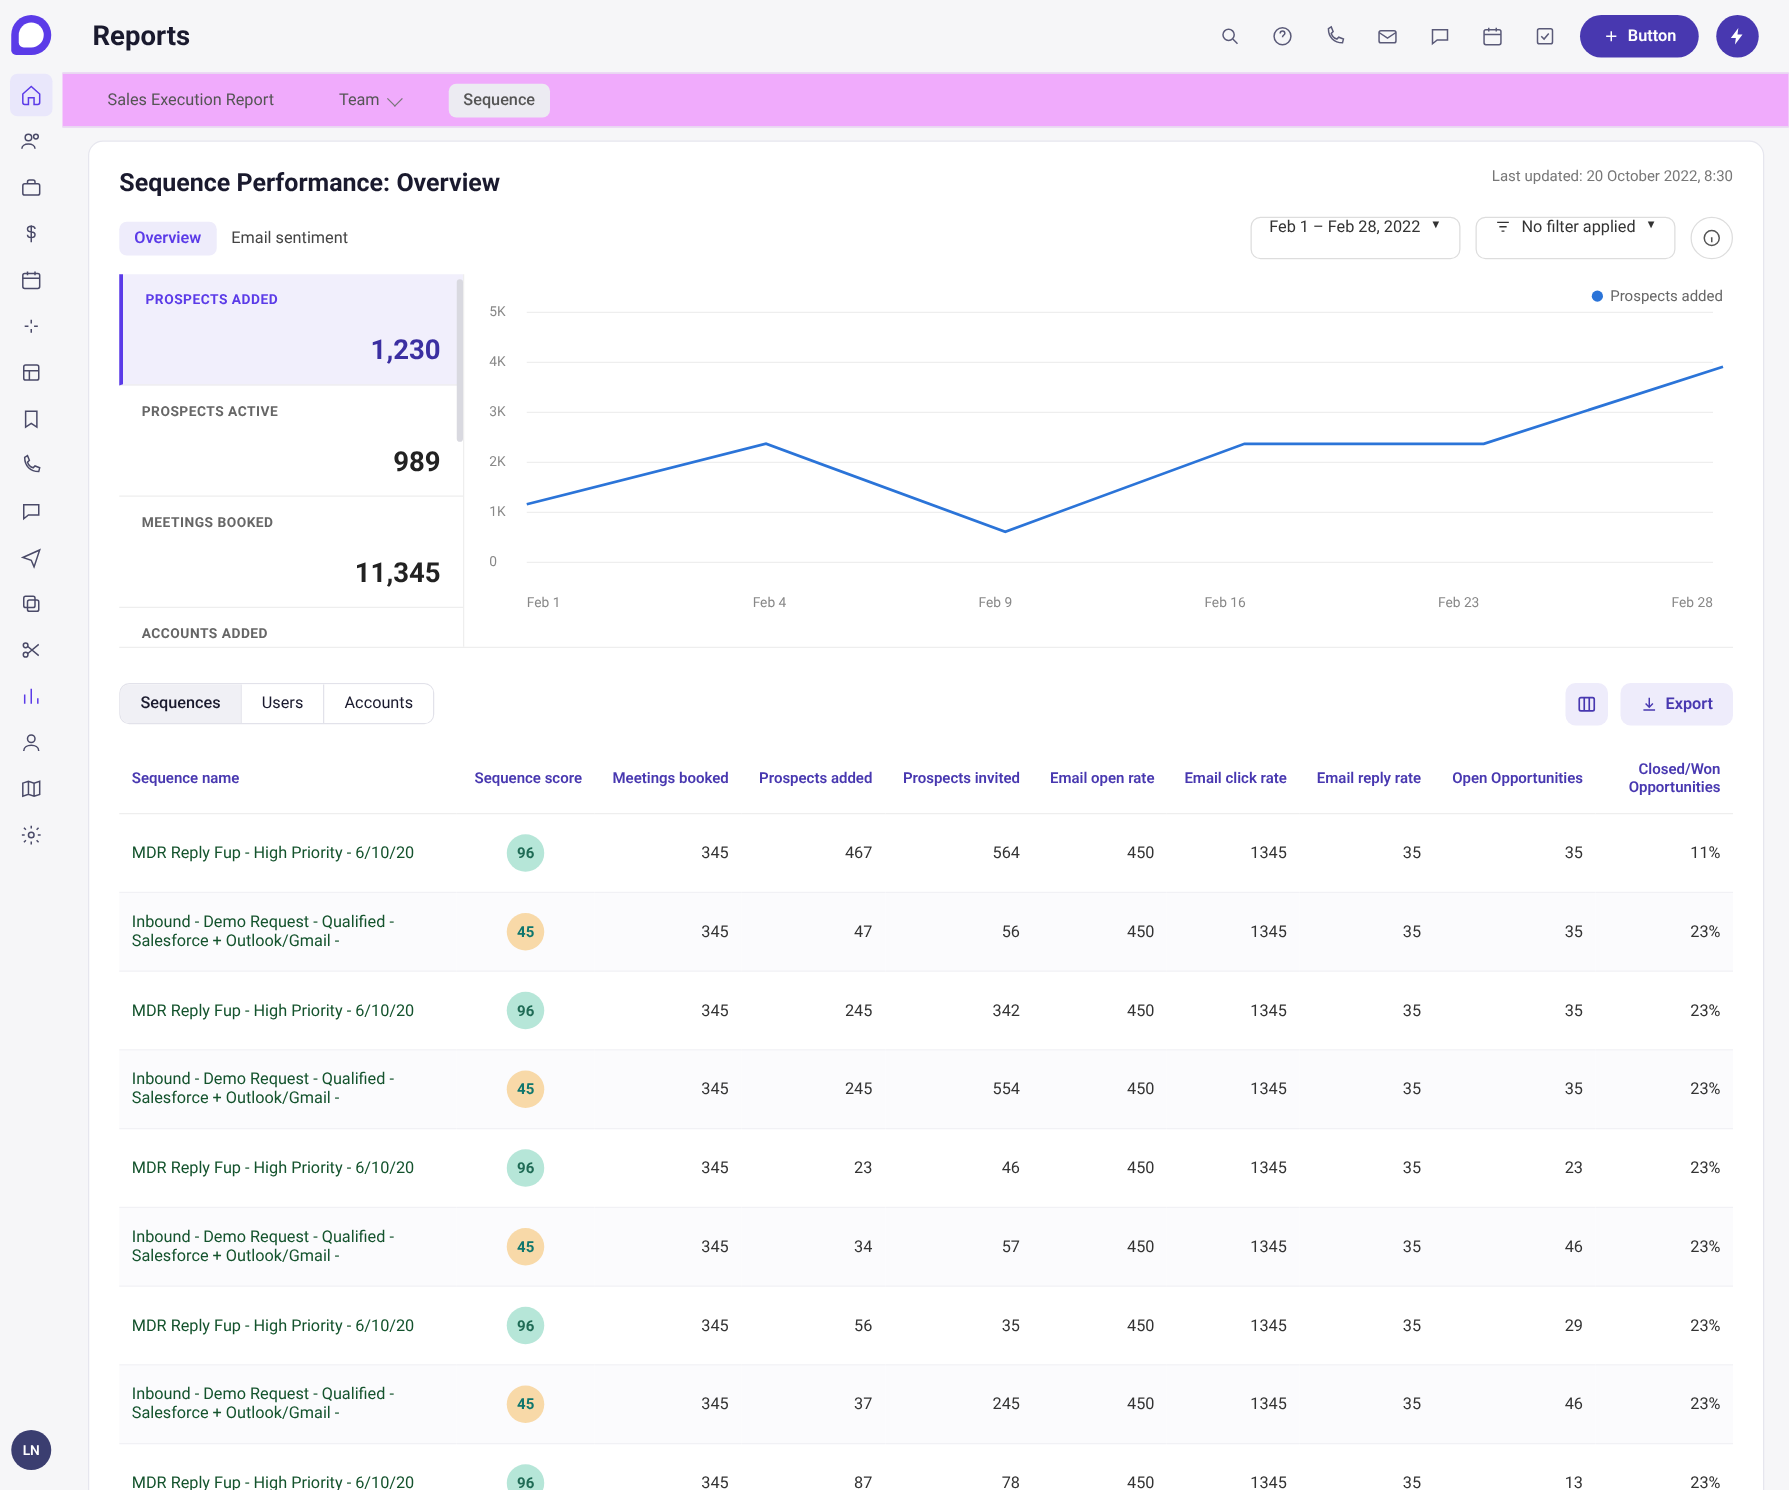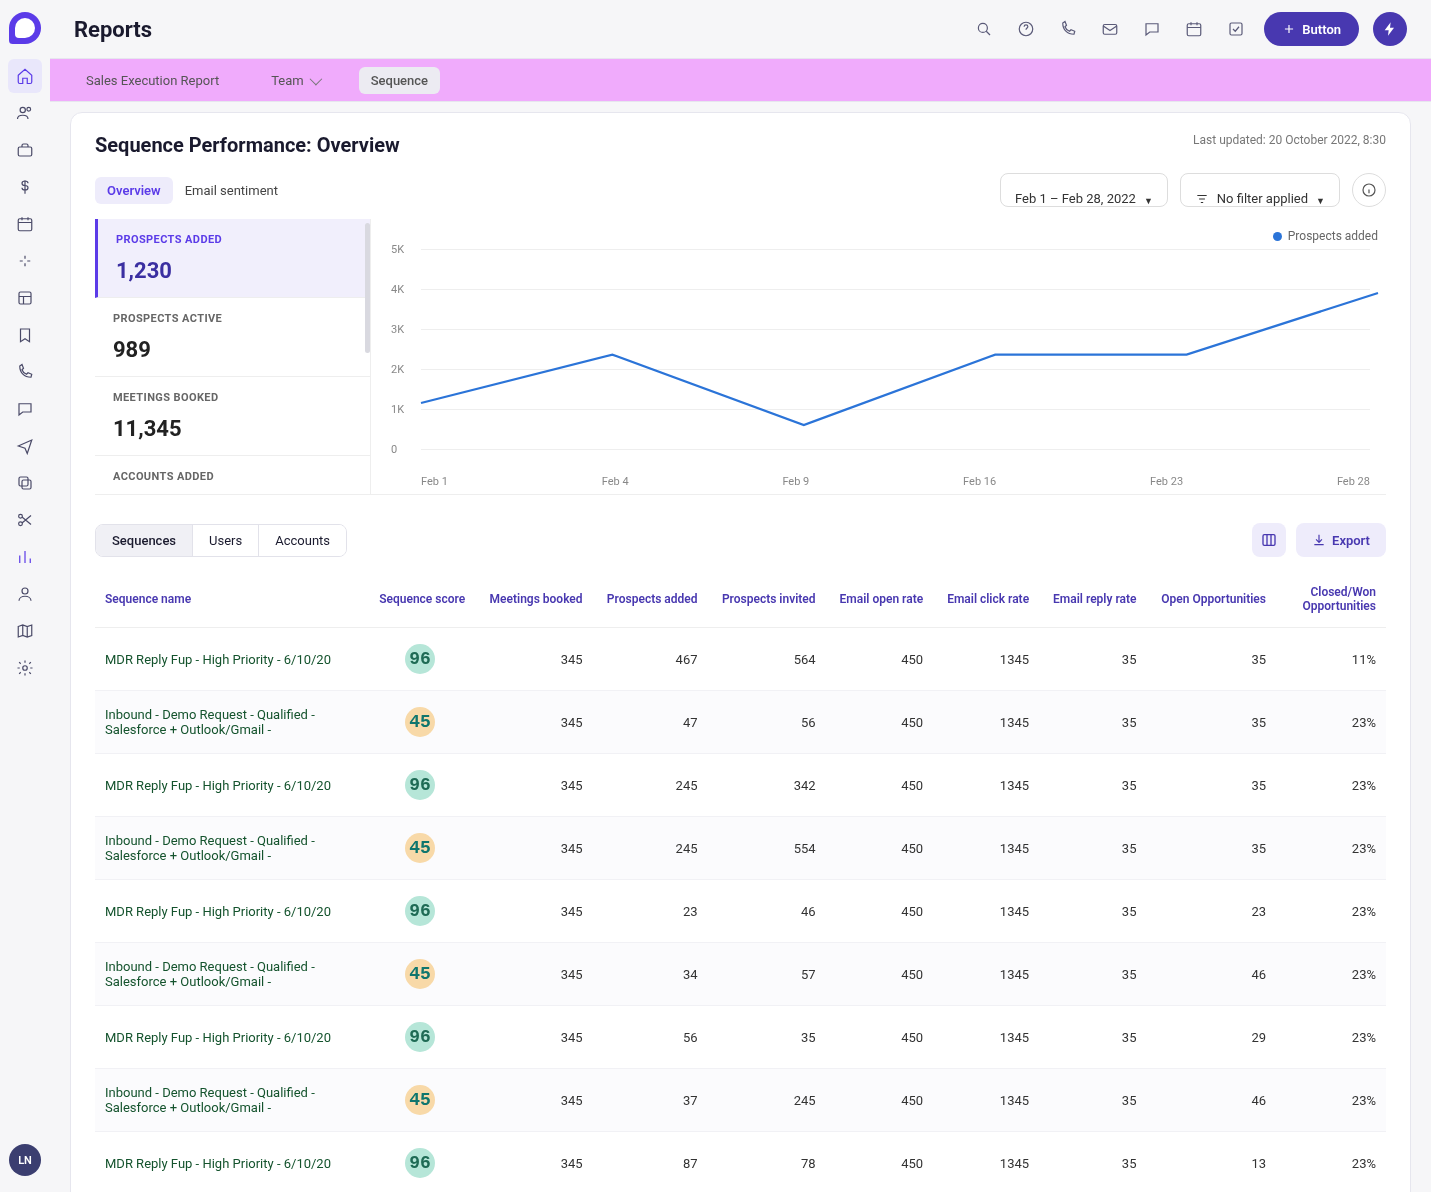--- a/index.html
+++ b/index.html
@@ -33,60 +33,60 @@
   .card-wrap { padding:10px 20px 24px; flex:1; overflow:auto; }
   .card { background:#fff; border:1px solid #e6e6ee; border-radius:12px; padding:20px 24px 14px; }
   .card-head { display:flex; align-items:flex-start; margin-bottom:16px; }
   .card-title { font-size:20px; font-weight:700; }
   .card-sub { font-size:12.5px; color:#666; margin-top:6px; }
   .updated { margin-left:auto; font-size:12px; color:#777; }
   .card-tabs { display:flex; align-items:center; margin:10px 0 0; }
   .pill-tab { font-size:13px; padding:6px 12px; border-radius:6px; cursor:pointer; color:#444; }
   .pill-tab.active { background:#eeecfb; color:#5b3be8; font-weight:600; }
   .card-controls { margin-left:auto; display:flex; align-items:center; gap:12px; }
-  .outline-btn { height:34px; border:1px solid #ddd; border-radius:8px; background:#fff; padding:0 14px; font-size:13px; color:#333; display:flex; align-items:flex-end; gap:8px; cursor:pointer; }
+  .outline-btn { height:34px; border:1px solid #ddd; border-radius:8px; background:#fff; padding:0 14px; font-size:13px; color:#333; display:flex; align-items:flex-start; gap:8px; cursor:pointer; }
   .info-circle { width:34px; height:34px; border:1px solid #ddd; border-radius:50%; display:flex; align-items:center; justify-content:center; cursor:pointer; }
   
   .overview { display:flex; margin-top:12px; border-bottom:1px solid #eee; }
   .stats-panel { width:276px; border-right:1px solid #eee; position:relative; }
   .stats-panel::after { content:""; position:absolute; right:0; top:4px; width:5px; height:130px; background:#d9d9e0; border-radius:3px; }
   .stat { padding:14px 18px; border-bottom:1px solid #eee; cursor:pointer; }
   .stat.active { background:#f1effc; border-left:3px solid #5b3be8; }
   .stat-label { font-size:11px; font-weight:700; letter-spacing:.4px; color:#666; text-transform:uppercase; }
   .stat.active .stat-label { color:#5b3be8; }
-  .stat-value { font-size:22px; font-weight:700; margin-top:12px; color:#222; }
+  .stat-value { font-size:22px; font-weight:700; margin-top:22px; color:#222;text-align:right; }
   .stat.active .stat-value { color:#3b2fa1; }
   .stat.cut { padding-bottom:4px; }
   
   .chart-area { flex:1; padding:10px 8px 6px 20px; }
   .legend { text-align:right; font-size:12px; color:#666; }
   .legend-dot { width:9px; height:9px; background:#2b74d8; border-radius:50%; display:inline-block; margin-right:6px; vertical-align:middle; }
   .chart { position:relative; height:220px; margin-top:6px; margin-left:30px; }
   .grid-line { position:absolute; left:0; right:8px; border-top:1px solid #eee; }
   .y-label { position:absolute; left:-30px; font-size:11px; color:#888; transform:translateY(-50%); }
   .x-labels { display:flex; justify-content:space-between; margin:6px 8px 0 30px; font-size:11px; color:#888; }
   svg.line-chart { position:absolute; inset:0; width:100%; height:100%; overflow:visible; }
   
   .table-card { margin-top:28px; }
-  .table-tabs-row { display:flex; align-items:center; padding:0 0 14px; }
+  .table-tabs-row { display:flex; align-items:flex-start; padding:0 0 14px; }
   .seg-tabs { display:flex; border:1px solid #e2e2ea; border-radius:8px; overflow:hidden; }
   .seg-tab { padding:8px 16px; font-size:13px; cursor:pointer; background:#fff; }
   .seg-tab.active { background:#f0f0f5; font-weight:500; }
   .seg-tab + .seg-tab { border-left:1px solid #e2e2ea; }
   .table-actions { margin-left:auto; display:flex; gap:10px; align-items:center; }
   .square-btn { width:34px; height:34px; border-radius:8px; background:#eeecfb; display:flex; align-items:center; justify-content:center; cursor:pointer; }
   .export-btn { height:34px; border-radius:8px; background:#eeecfb; color:#4838b0; font-weight:600; font-size:13px; padding:0 16px; display:flex; align-items:center; gap:6px; cursor:pointer; }
   table { width:100%; border-collapse:collapse; font-size:13px; }
   thead th { text-align:right; font-weight:600; color:#4838b0; padding:14px 10px; font-size:12px; border-bottom:1px solid #eee; }
   thead th:first-child { text-align:left; }
   tbody td { padding:16px 10px; text-align:right; color:#333; vertical-align:middle; }
   tbody tr { border-bottom:1px solid #f1f1f5; }
   tbody tr.alt { background:#fbfbfd; }
   tbody td:first-child { text-align:left; color:#14532d; max-width:260px; }
-  .score-pill { width:30px; height:30px; border-radius:50%; display:inline-flex; align-items:center; justify-content:center; font-weight:700; font-size:18px;font-family:Liberation Mono, monospace; }
+  .score-pill { width:30px; height:30px; border-radius:50%; display:inline-flex; align-items:center; justify-content:center; font-weight:700; font-size:12px; }
   .score-hi { background:#b6e6d8; color:#1f6b55; }
   .score-lo { background:#f8d9a8; color:#0f766e; }
 </style>
 </head>
 <body>
 
 <div class="rail">
   <div class="logo"></div>
   <div class="rail-item active">
       <svg class="rail-icon" viewBox="0 0 24 24">

